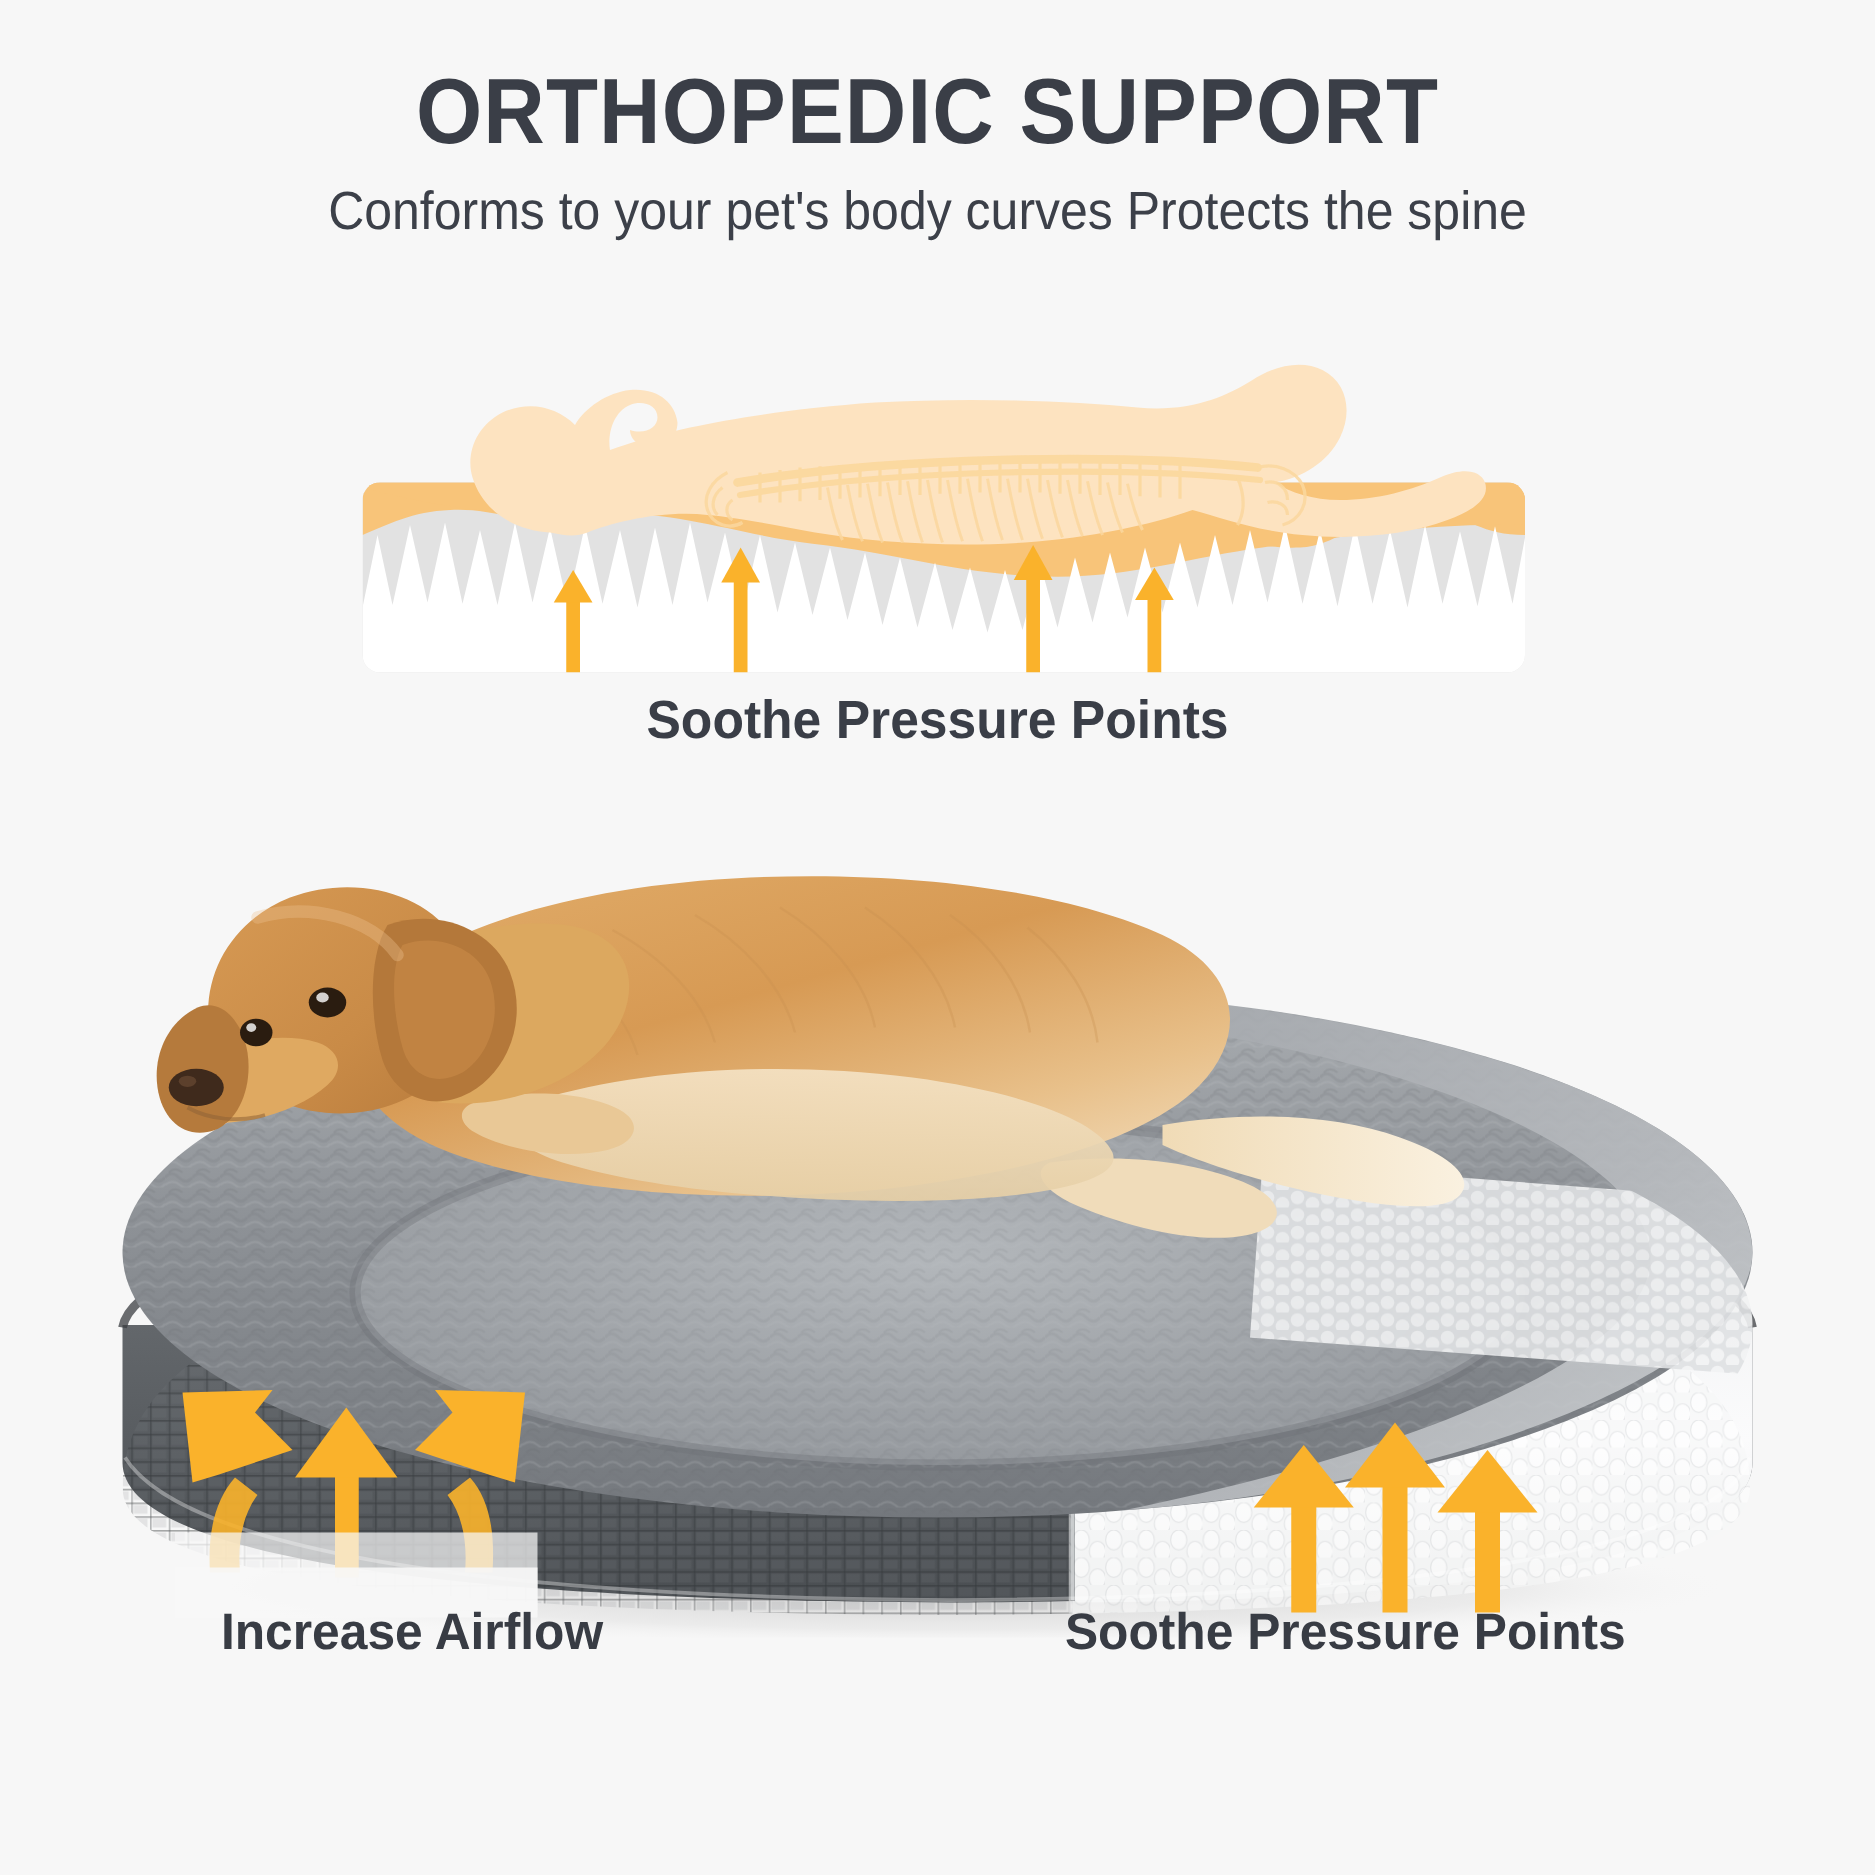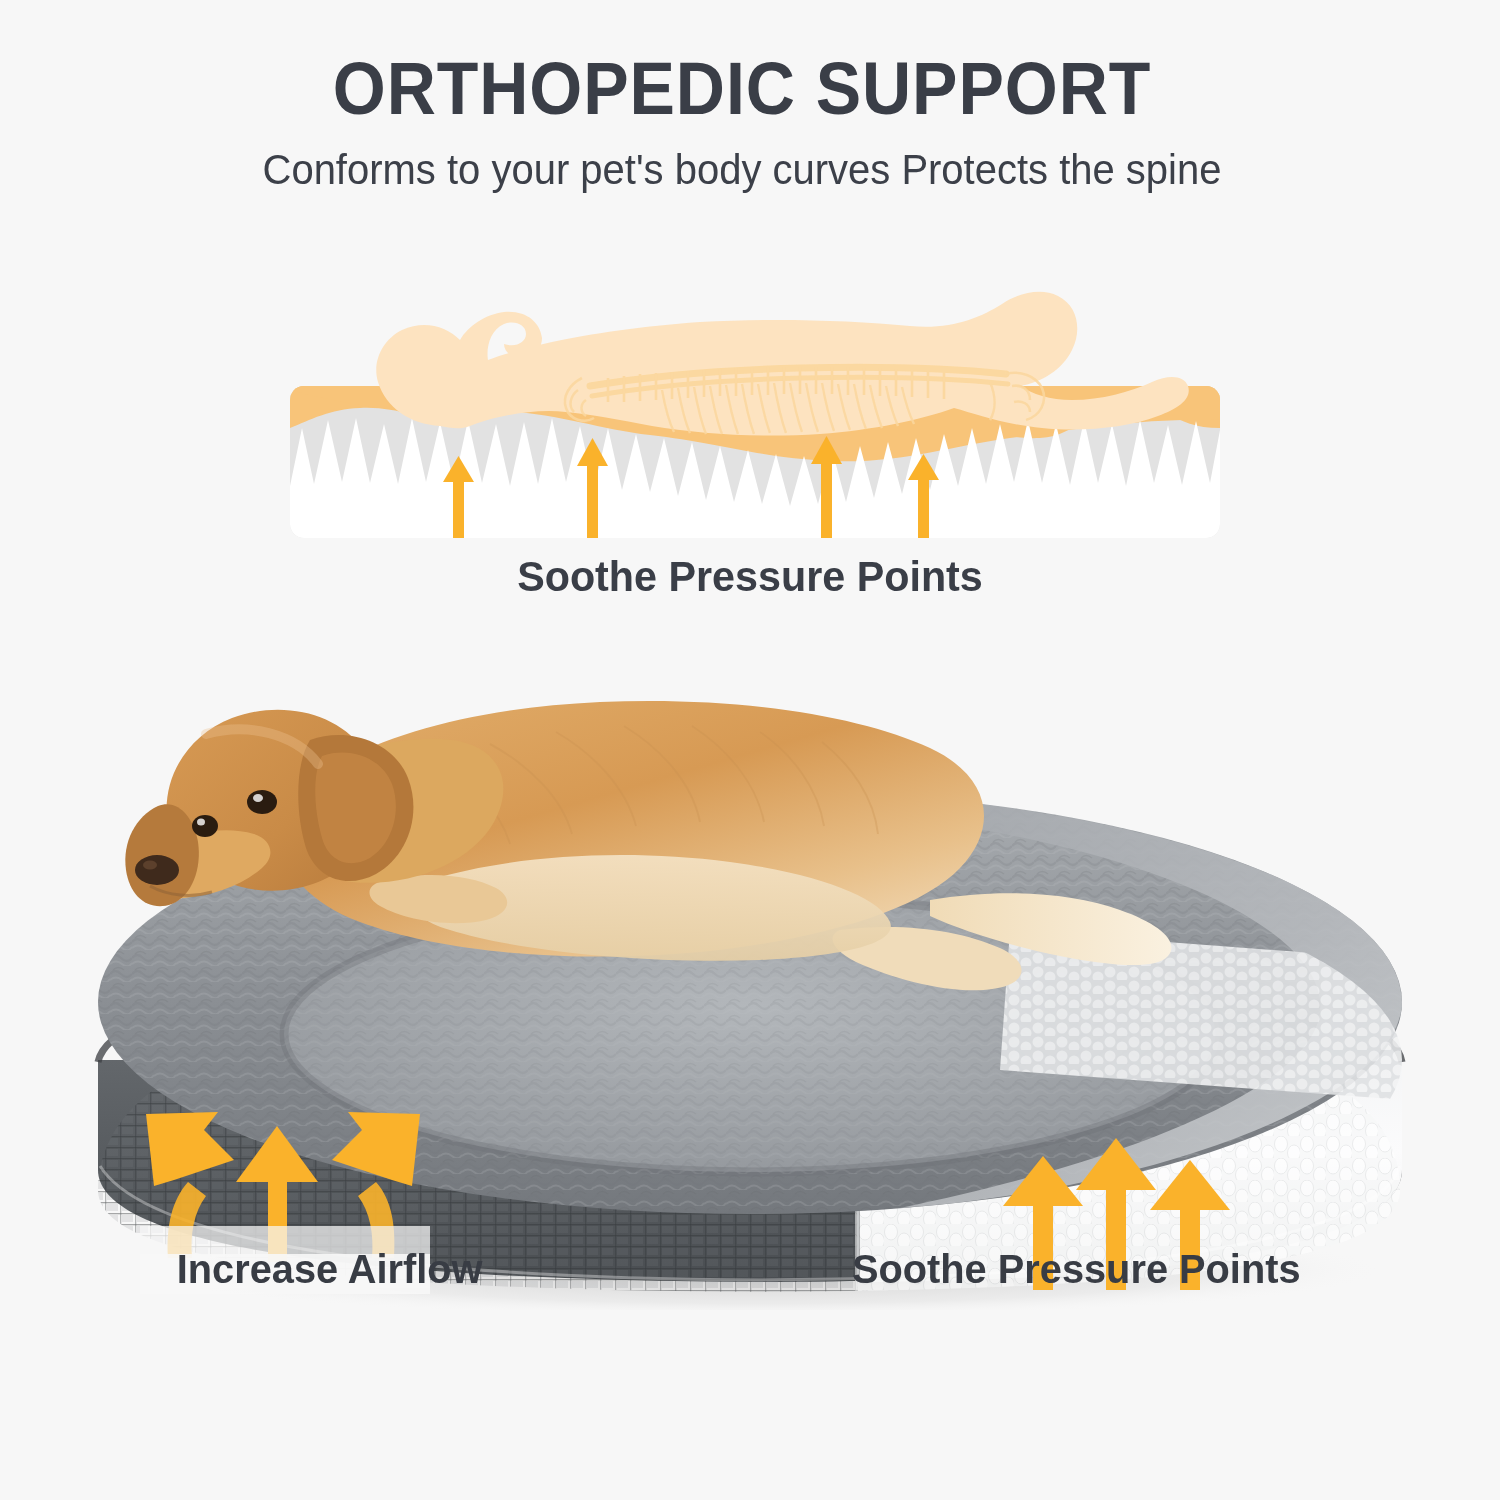--- a/index.html
+++ b/index.html
@@ -41,21 +41,21 @@
     text-align:center;
     font-size:43px; font-weight:bold; color:#3a3e47;
     transform:scaleX(0.96);
   }
 
   
   .product { position:absolute; left:0px; top:630px; width:1500px; height:680px; }
   .product svg { display:block; width:1500px; height:680px; }
 
   
-  .caption-row { position:absolute; top:1246px; left:0; width:1288px; height:70px; }
+  .caption-row { position:absolute; top:1282px; left:0; width:1288px; height:70px; }
   .cap {
     position:absolute;
     font-size:41px; font-weight:bold; color:#383c44;
     transform:scaleX(0.97);
     white-space:nowrap;
   }
   .cap-left  { left:172px; top:0; }
   .cap-right { left:845px; top:0; }
 </style>
 </head>

